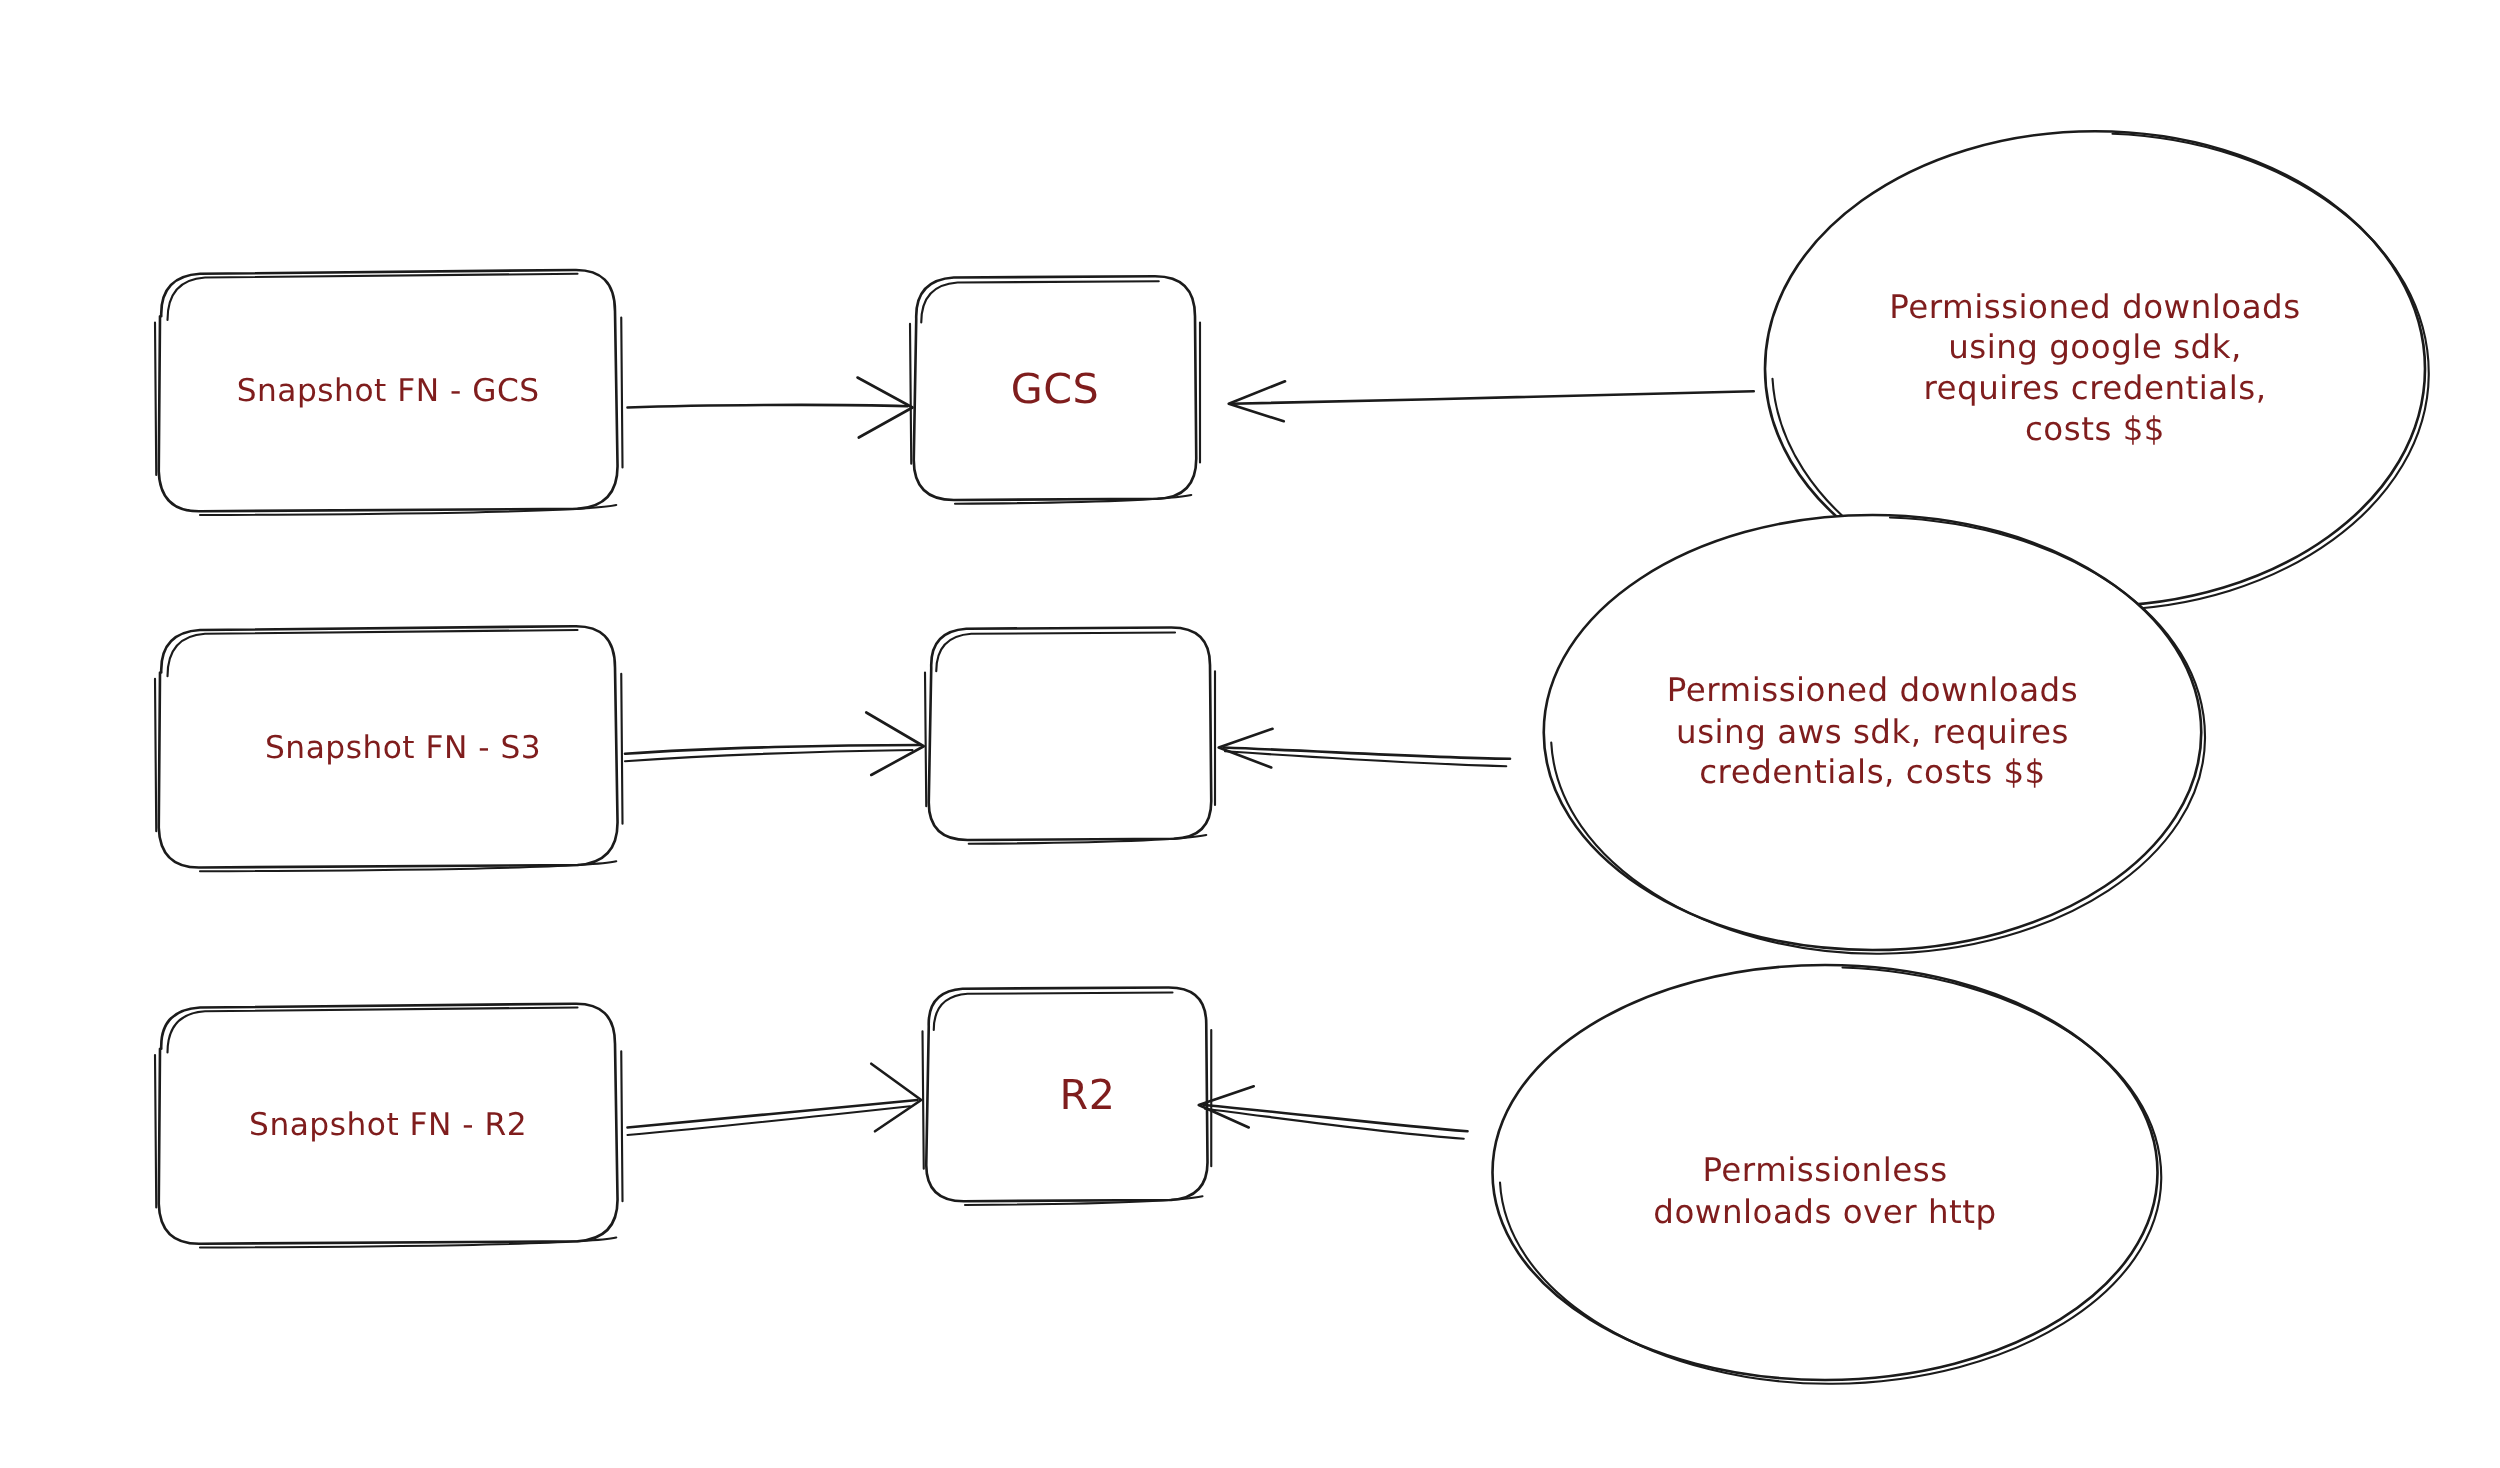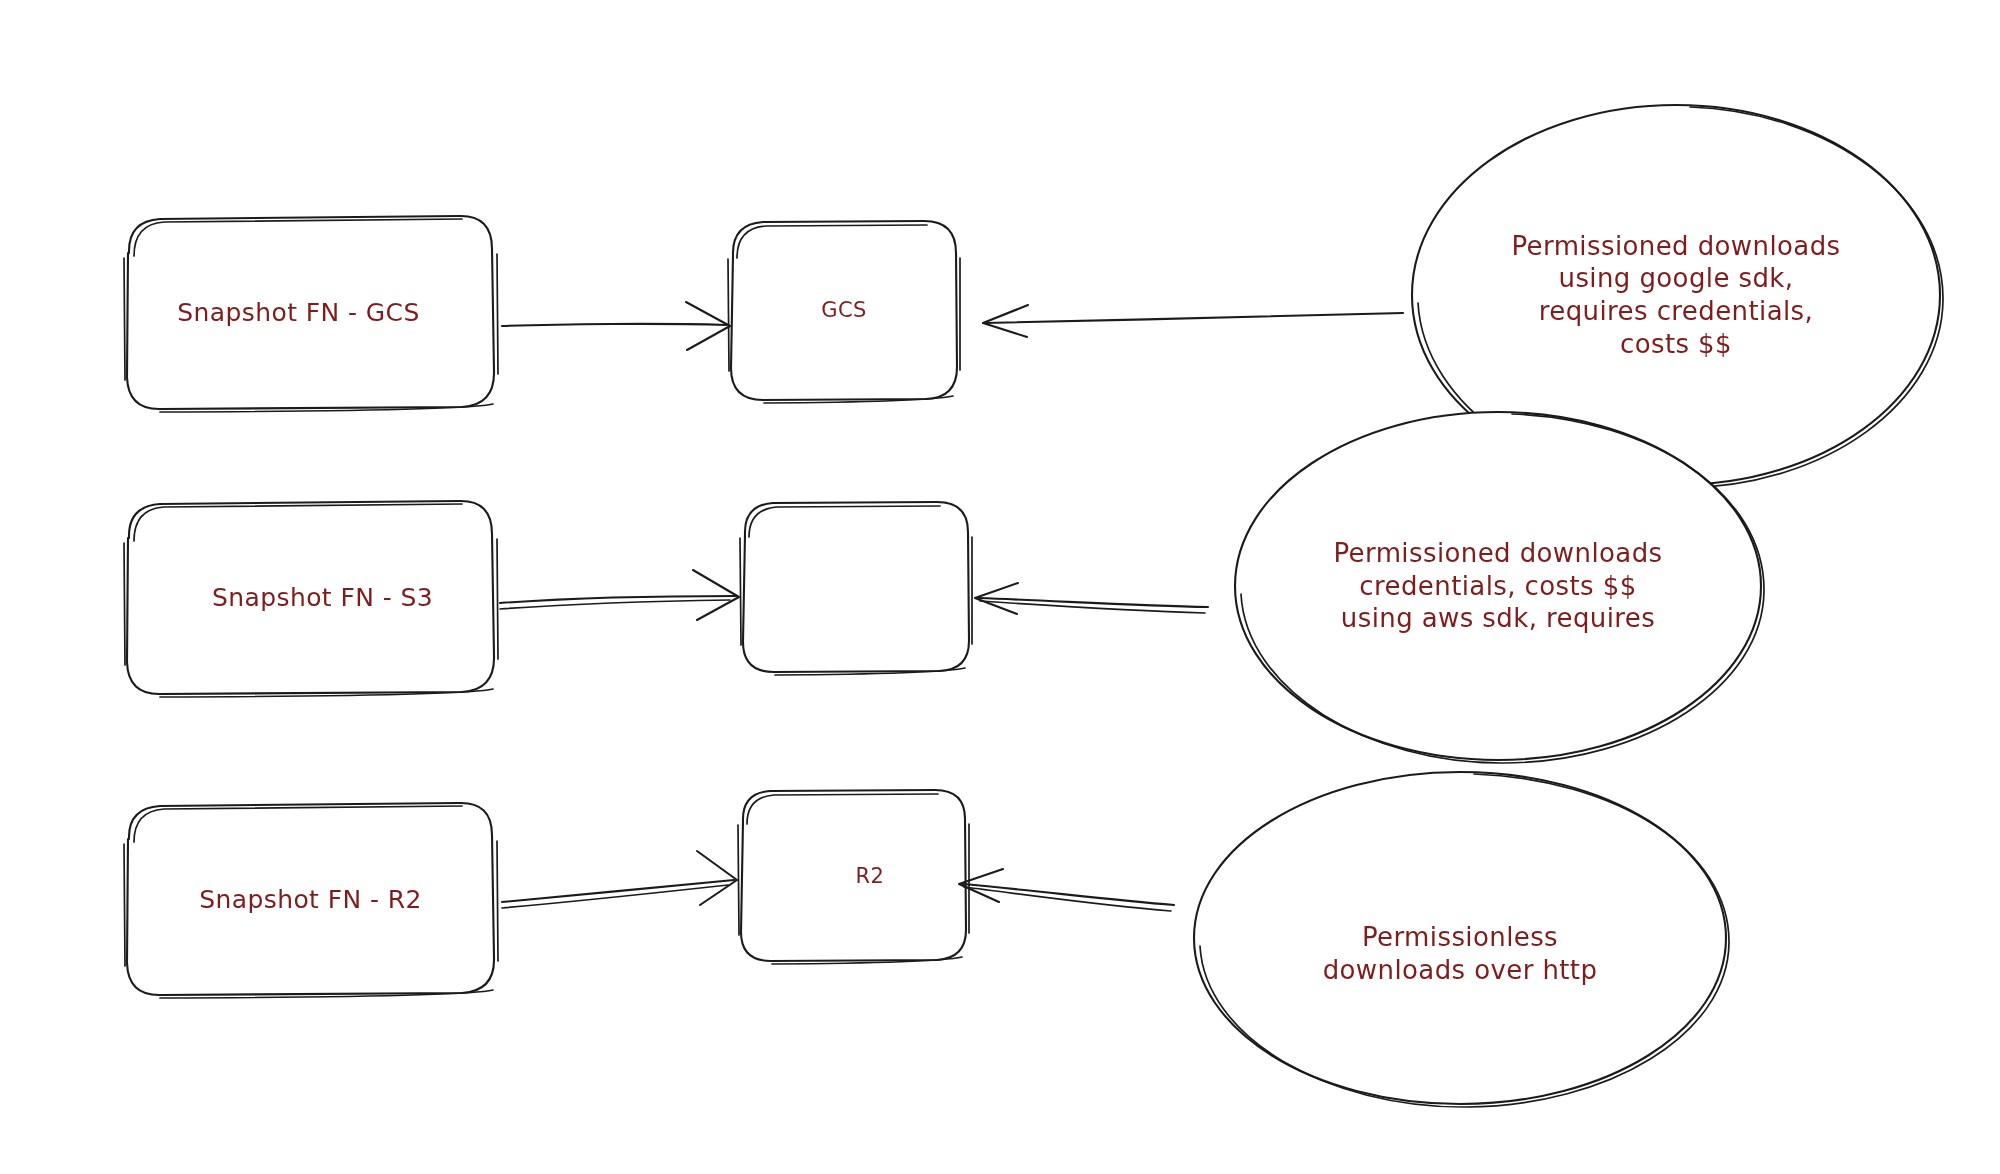--- a/index.html
+++ b/index.html
@@ -47,21 +47,21 @@
     text-align: center;
     color: #7f1d1d;
     font-family: "DejaVu Sans", sans-serif;
     letter-spacing: 0.4px;
     pointer-events: none;
   }
   .label-box {
     font-size: 25px;
   }
   .label-store {
-    font-size: 21px;
+    font-size: 33px;
   }
   .label-ellipse {
     font-size: 26px;
     line-height: 1.26;
   }
   .label-ellipse span { display: block; }
 </style>
 </head>
 <body>
 
@@ -152,41 +152,41 @@
     </g>
 
     <g>
       <ellipse class="shape-fill" cx="1460" cy="938" rx="266" ry="166"></ellipse>
       <path class="sketch-stroke" d="M1460,772 C1607,772 1726,846 1726,938 C1726,1030 1607,1104 1460,1104 C1313,1104 1194,1030 1194,938 C1194,846 1313,772 1460,772"></path>
       <path class="sketch-stroke-thin" d="M1474,774 C1614,779 1730,849 1729,943 C1728,1034 1609,1106 1466,1107 C1328,1108 1205,1038 1200,946"></path>
     </g>
 
   </svg>
 
-  <div class="node-label label-box" style="left:115px; top:216px; width:367px; height:193px;">Snapshot FN - GCS</div>
+  <div class="node-label label-box" style="left:127px; top:216px; width:367px; height:193px;">Snapshot FN - GCS</div>
 
   <div class="node-label label-store" style="left:731px; top:221px; width:226px; height:178px;">GCS</div>
 
   <div class="node-label label-ellipse" style="left:1412px; top:105px; width:528px; height:380px;">
     <div>
       <span>Permissioned downloads</span>
       <span>using google sdk,</span>
       <span>requires credentials,</span>
       <span>costs $$</span>
     </div>
   </div>
 
   <div class="node-label label-box" style="left:127px; top:501px; width:367px; height:193px;margin-left:12px;">Snapshot FN - S3</div>
 
 
   <div class="node-label label-ellipse" style="left:1235px; top:412px; width:526px; height:348px;">
     <div>
       <span>Permissioned downloads</span>
+      <span>using aws sdk, requires</span>
       <span>credentials, costs $$</span>
-      <span>using aws sdk, requires</span>
     </div>
   </div>
 
   <div class="node-label label-box" style="left:127px; top:803px; width:367px; height:193px;">Snapshot FN - R2</div>
 
   <div class="node-label label-store" style="left:741px; top:790px; width:258px; height:171px;">R2</div>
 
   <div class="node-label label-ellipse" style="left:1194px; top:788px; width:532px; height:332px;">
     <div>
       <span>Permissionless</span>

